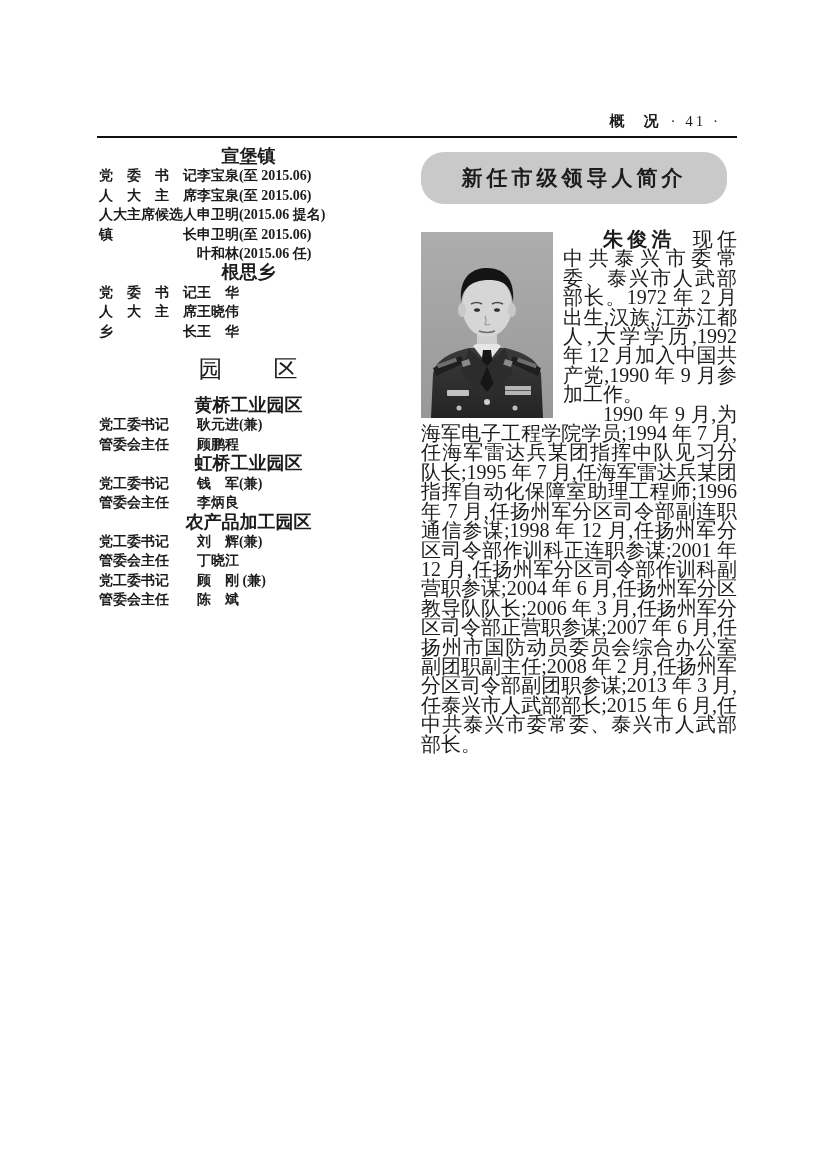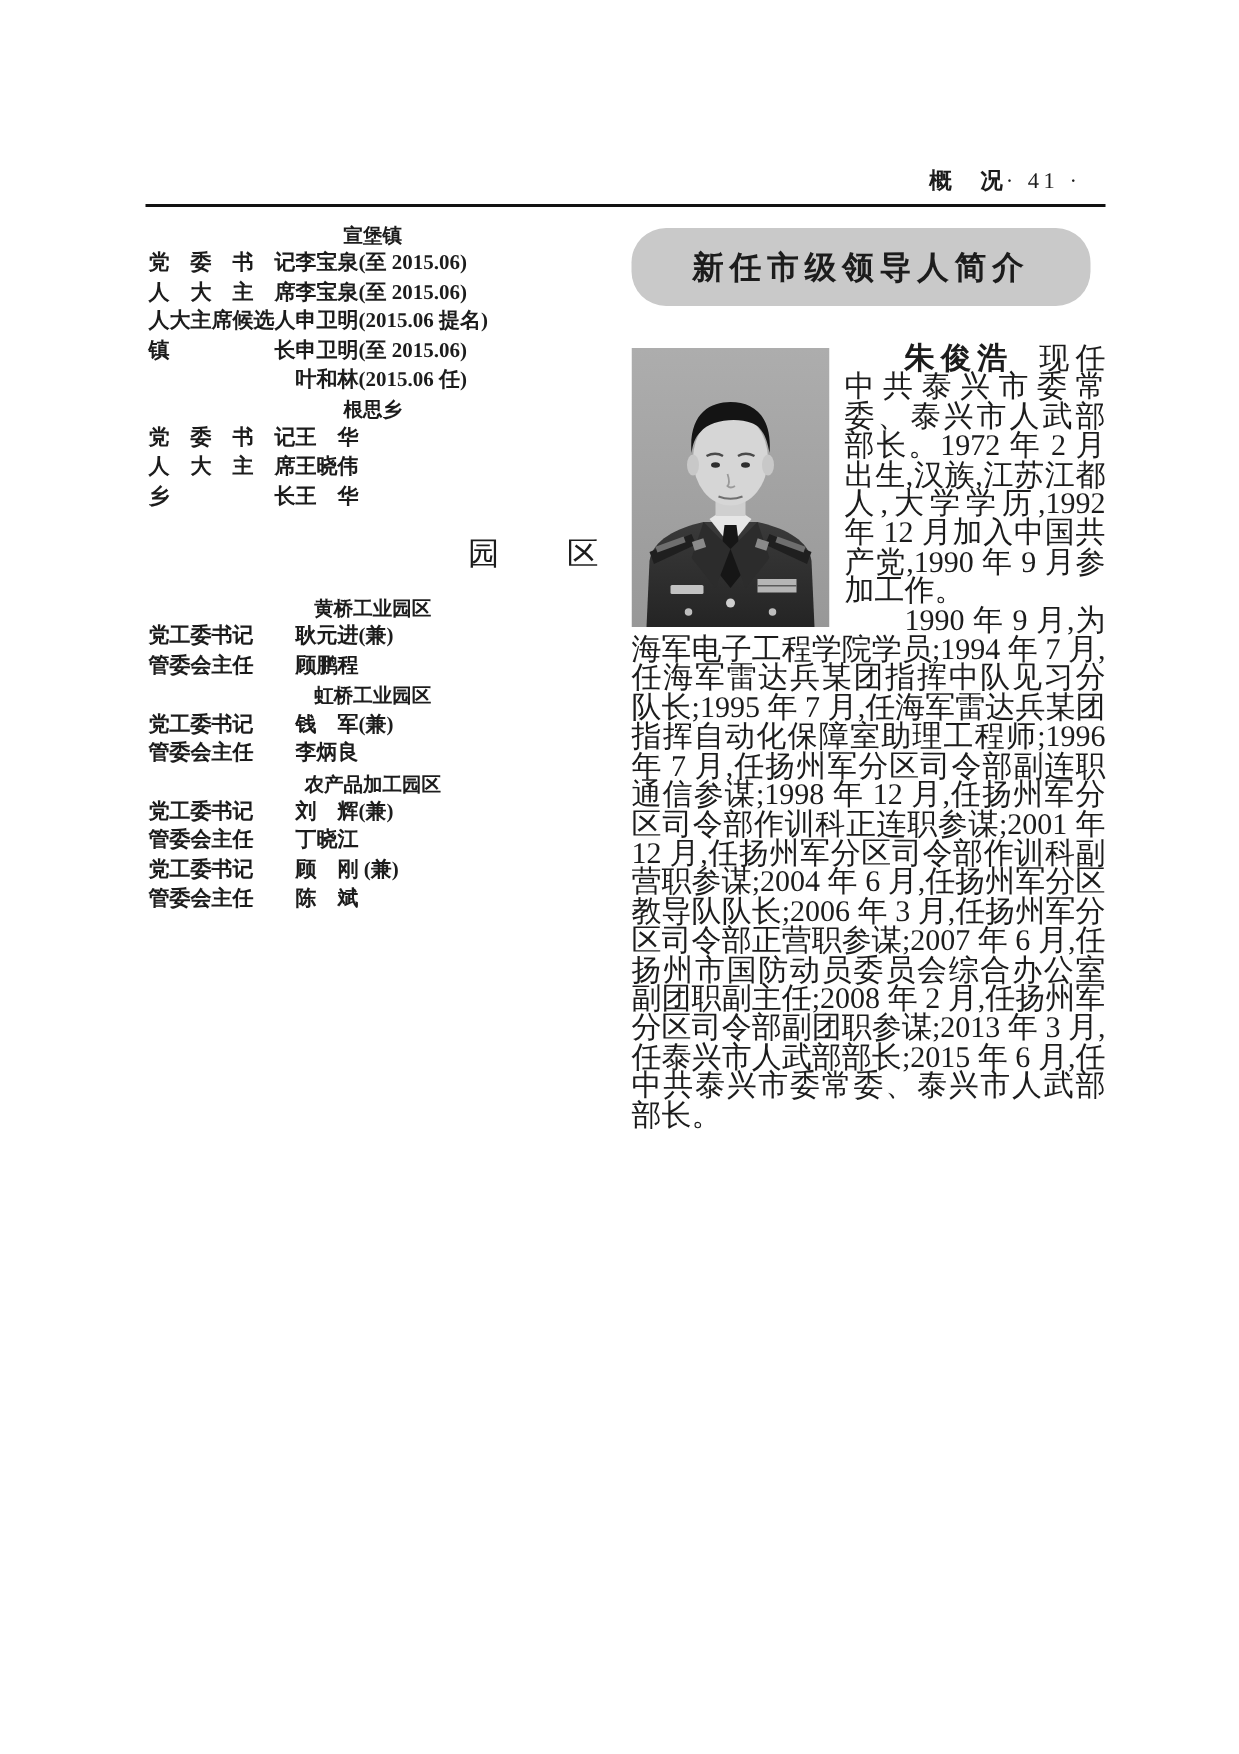--- a/index.html
+++ b/index.html
@@ -22,51 +22,52 @@
   .running-head {
     text-align: right;
     padding-right: 16px;
     font-size: 15px;
     height: 22px;
     line-height: 22px;
   }
   .running-head .sect {
     font-weight: 600;
     letter-spacing: 2px;
+    margin-right: 10px;
   }
   .running-head .pageno { letter-spacing: 3px; }
   .head-rule {
     border: none;
     border-top: 2.5px solid #111;
     margin-top: 4px;
   }
   
   .columns { display: flex; margin-top: 9px; }
   .col-left  { width: 303px; }
   .col-right { width: 316px; margin-left: 21px; }
   
   .sec-title {
     text-align: center;
     font-family: "Liberation Sans", "DejaVu Sans", sans-serif;
     font-weight: bold;
-    font-size: 13px;
+    font-size: 18px;
     line-height: 19.4px;
   }
   .row {
     display: flex;
     font-size: 14px;
     line-height: 19.4px;
     padding-left: 2px;
     white-space: pre;
     font-weight: bold;
   }
   .row .label { min-width: 98px; flex-shrink: 0; }
   .zone-title {
-    text-align: right;
-    font-size: 21px;
+    text-align: center;
+    font-size: 24px;
     letter-spacing: 1px;
     line-height: 26px;
     margin: 15px 0 14px 0;
   }
   
   .banner {
     margin-top: 5px;
     width: 306px; height: 52px;
     background: #c9c9c9;
     display: flex; align-items: center; justify-content: center;

